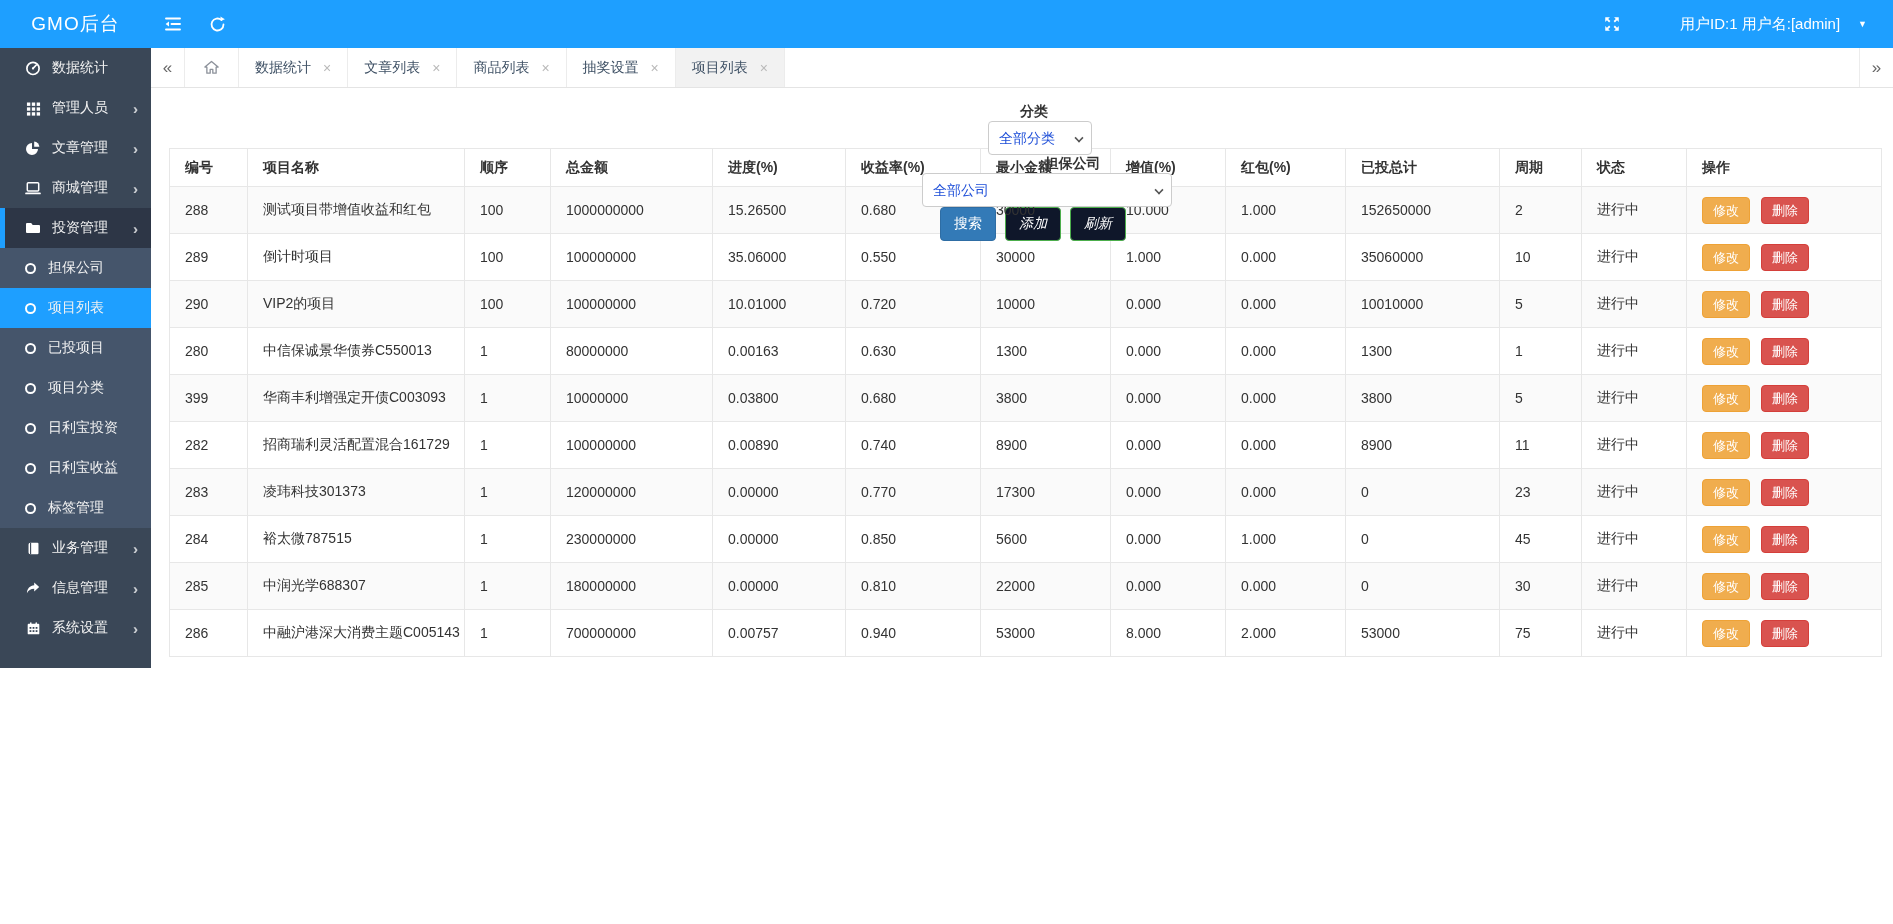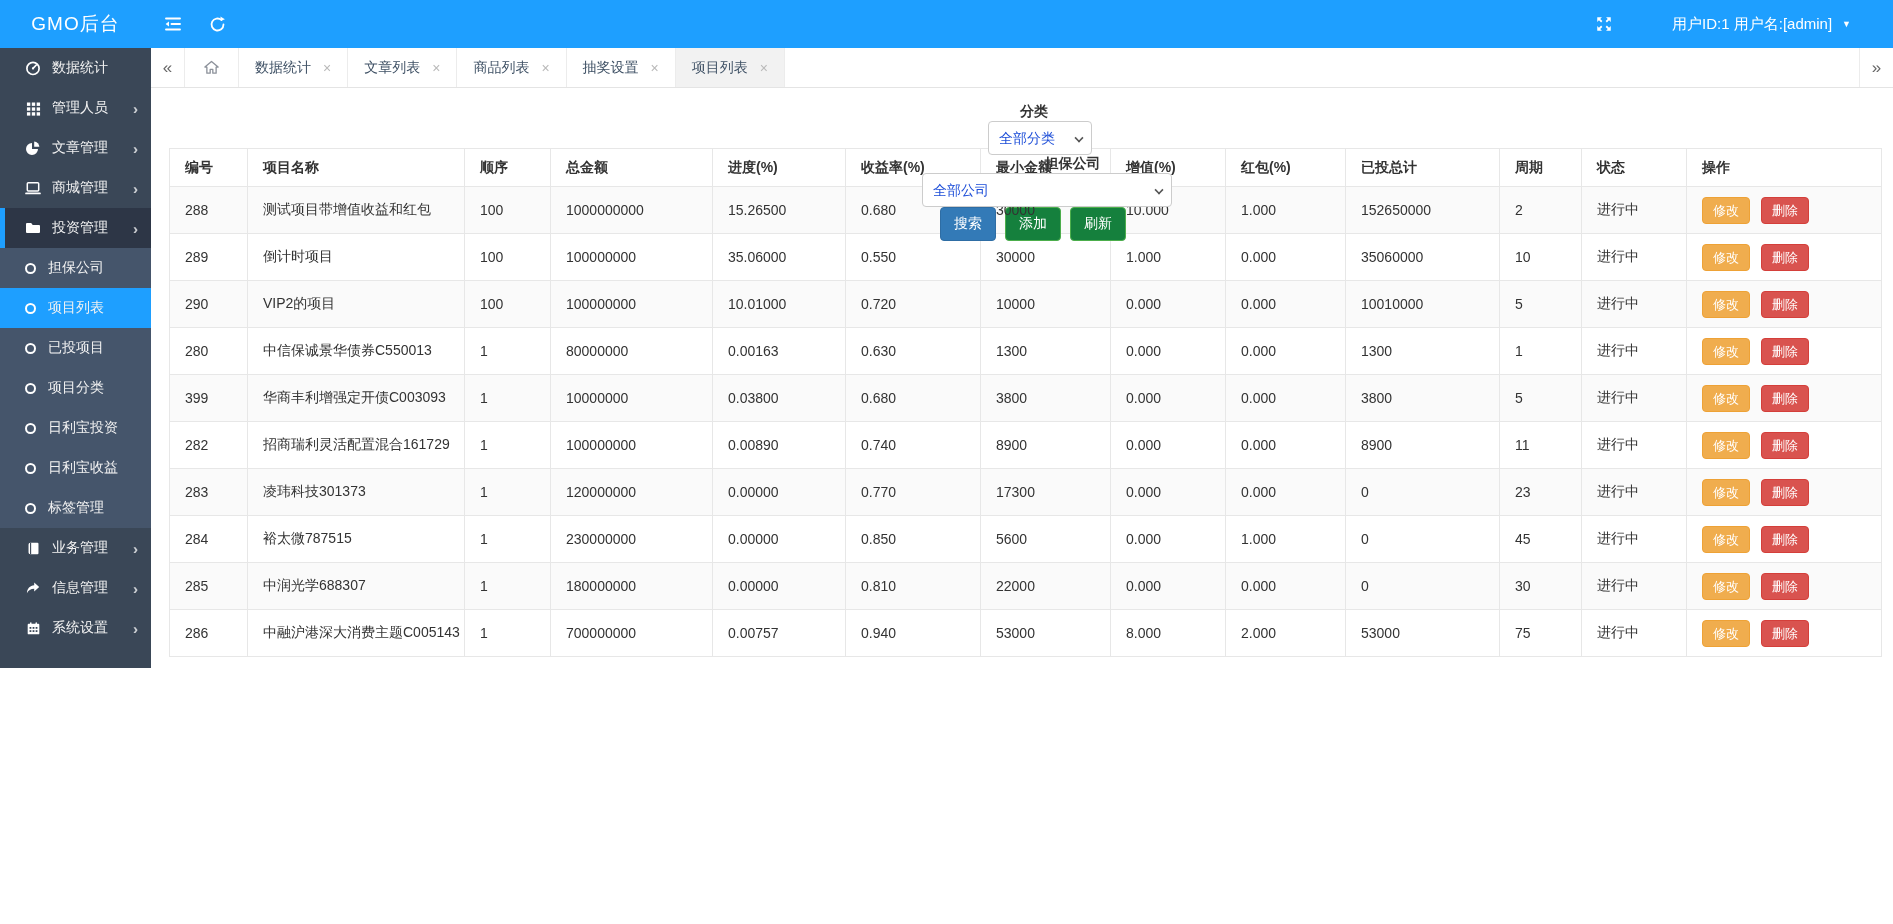--- a/index.html
+++ b/index.html
@@ -6,21 +6,21 @@
   html,body { width:1893px; height:924px; overflow:hidden; }
   body { font-family:"Liberation Sans","DejaVu Sans",sans-serif; background:#fff; color:#333; }
   .app { position:relative; width:1893px; height:668px; }
 
   
   .topbar { position:absolute; top:0; left:0; right:0; height:48px; background:#1e9fff; display:flex; align-items:center; color:#fff; z-index:5; }
   .logo { width:151px; text-align:center; font-size:19px; letter-spacing:1px; flex:0 0 151px; }
   .hicon { width:44px; height:48px; display:flex; align-items:center; justify-content:center; cursor:pointer; }
   .hicon svg { display:block; }
   .topbar .spacer { flex:1; }
-  .user-area { display:flex; align-items:center; gap:6px; font-size:15px; padding:0 42px 0 0; cursor:pointer; height:48px; }
+  .user-area { display:flex; align-items:center; gap:14px; font-size:15px; padding:0 26px 0 0; cursor:pointer; height:48px; }
   .fs-icon { margin-right:46px; }
   .caret-down { font-size:9px; margin-left:4px; }
 
   
   .sidebar { position:absolute; top:48px; left:0; bottom:0; width:151px; background:#3a4757; }
   .side-item { height:40px; display:flex; align-items:center; padding:0 13px 0 24px; color:#f2f2f2; font-size:14px; cursor:pointer; position:relative; }
   .side-item .ic { width:18px; height:17px; margin-right:10px; display:inline-flex; align-items:center; justify-content:center; }
   .side-item .lbl { flex:1; white-space:nowrap; }
   .side-item .arw { color:rgba(255,255,255,.75); font-size:15px; font-weight:bold; line-height:1; }
   .side-item.expanded { background:#2d3646; }
@@ -48,21 +48,21 @@
   .flabel.first { margin-left:18px; }
   .sel-wrap { position:relative; display:inline-block; }
   .sel-wrap select { -webkit-appearance:none; appearance:none; height:34px; border:1px solid #ccc; border-radius:4px; background:#fff; font-size:14px; color:#1d4ed8; padding:0 26px 0 10px; font-family:inherit; width:100%; }
   .sel-caret { position:absolute; right:9px; top:13px; width:8px; height:8px; border-right:2px solid #555; border-bottom:2px solid #555; transform:rotate(45deg) scale(.8); pointer-events:none; }
   .sel-cat { width:104px; margin-left:30px; }
   .sel-comp { width:250px; margin-left:44px; }
   .flabel.second { margin-left:95px; }
   .fbtns { display:flex; gap:9px; margin-left:16px; }
   .btn { height:34px; padding:0 13px; border-radius:4px; border:1px solid transparent; color:#fff; font-size:14px; cursor:pointer; font-family:inherit; }
   .btn-primary { background:#337ab7; border-color:#2e6da4; }
-  .btn-success { background:#15803d; border-color:#4cae4c; }
+  .btn-success { background:#0f172a; border-color:#4cae4c;font-style:italic; }
 
   
   table.grid { border-collapse:collapse; table-layout:fixed; width:1712px; background:#fff; font-size:14px; }
   table.grid th, table.grid td { border:1px solid #e7e7e7; text-align:left; padding:0 15px; overflow:hidden; white-space:nowrap; }
   table.grid th { height:38px; font-weight:bold; color:#333; background:#fff; }
   table.grid td { height:47px; color:#333; }
   table.grid tbody tr:nth-child(odd) { background:#fafafa; }
   .row-btn { display:inline-block; padding:6px 10px; font-size:13px; border-radius:4px; color:#fff; border:1px solid transparent; cursor:pointer; font-family:inherit; line-height:1; }
   .btn-edit { background:#f0ad4e; border-color:#eea236; margin-right:7px; }
   .btn-del { background:#d9534f; border-color:#d43f3a; }

